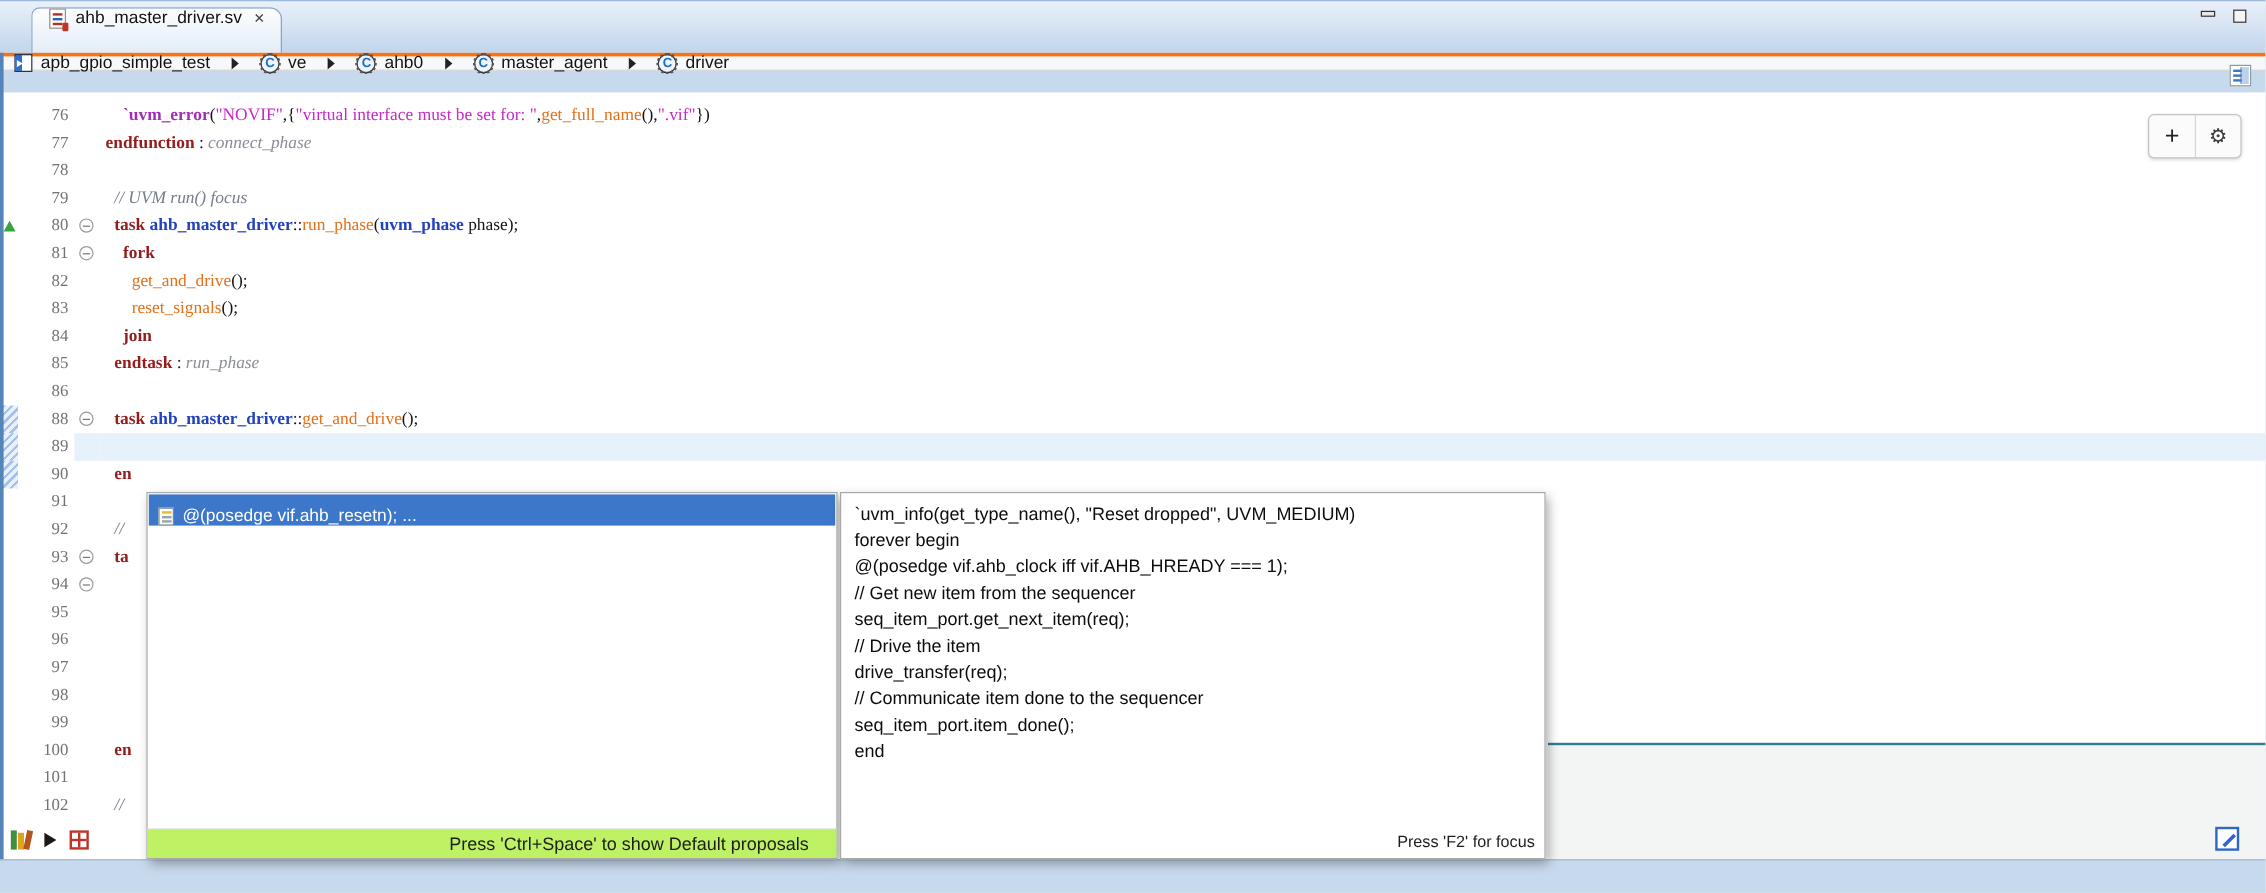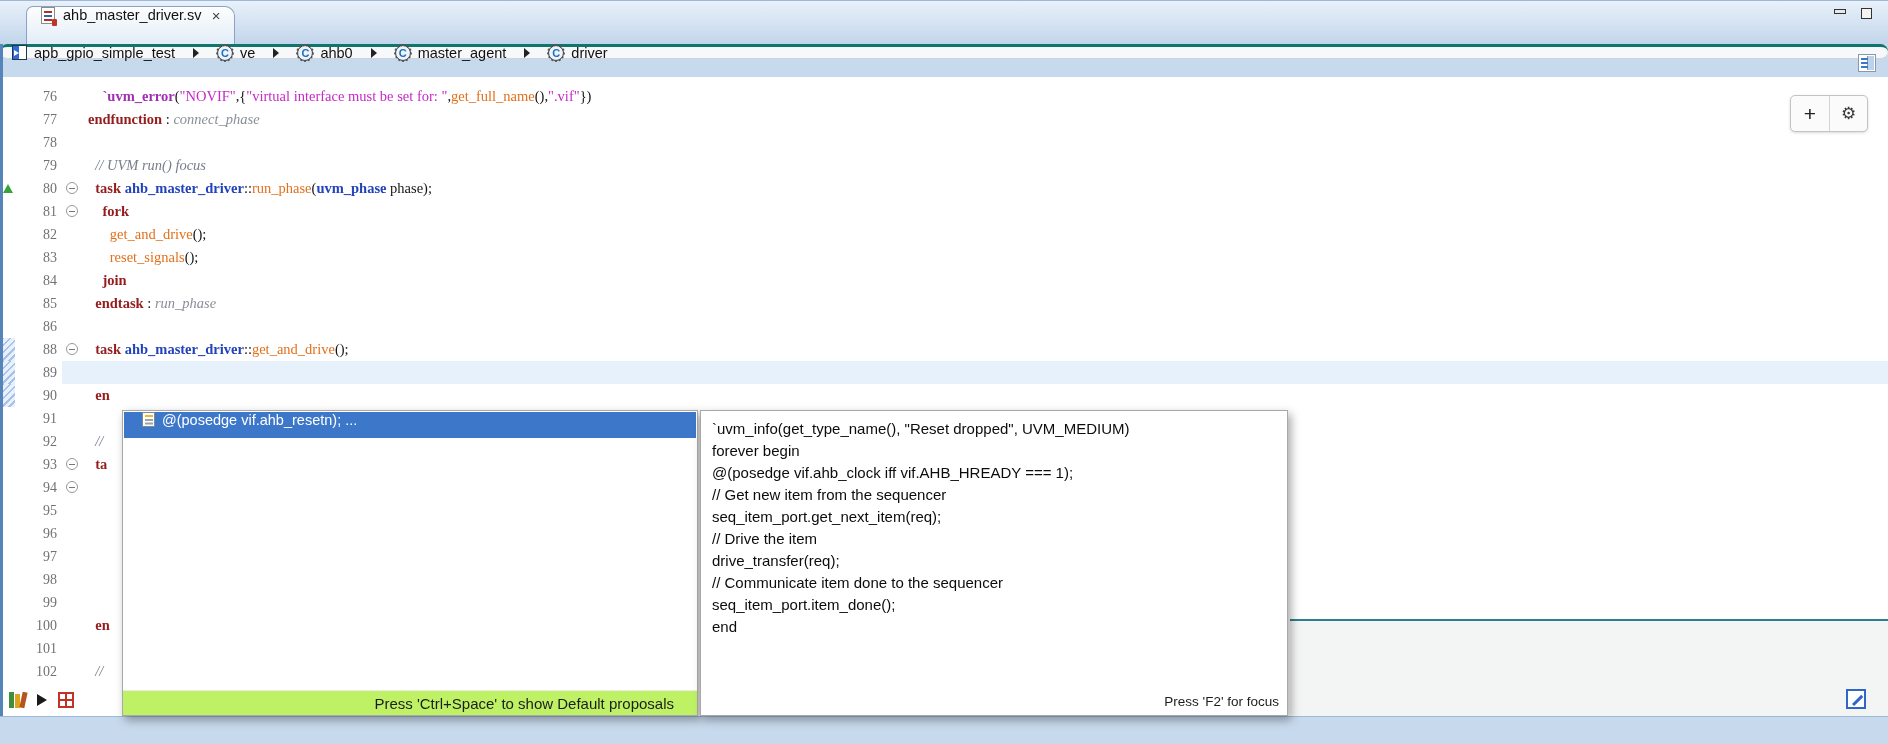--- a/index.html
+++ b/index.html
@@ -34,23 +34,23 @@
 
   .win-controls { position:absolute; right:16px; top:7px; display:flex; gap:16px; align-items:center; }
   .min-icon { width:11px; height:11px; position:relative; }
   .min-icon::after { content:""; position:absolute; left:0; top:1px; width:10px; height:3px; border:1px solid #333; background:#e8e8e8; }
   .max-icon { width:11px; height:11px; border:1.5px solid #333; background:#f4f4f4; }
 
   
   .breadcrumb {
     position:absolute; left:0; top:44px; width:1888px; height:15px;
     background:#f7f8fa;
-    border-top:3px solid #0f766e; border-bottom:1px solid #cfd4da;
+    border-top:3px solid #f97316; border-bottom:1px solid #cfd4da;
     display:flex; align-items:center; gap:12px; padding:0 12px;
-    font-size:14.5px; color:#111;border-radius:14px;
+    font-size:14.5px; color:#111;
   }
   .crumb { display:flex; align-items:center; gap:7px; }
   .crumb-arrow { width:0; height:0; border-left:6px solid #222; border-top:5px solid transparent; border-bottom:5px solid transparent; margin:0 6px; }
   .class-icon {
     width:16px; height:16px; border-radius:50%;
     background:#eef4fb; border:1px solid #333;
     outline:2px dotted #555; outline-offset:-1px;
     color:#1d6fc0; font-weight:bold; font-size:11px; line-height:14px; text-align:center;
     flex:0 0 auto;
   }
@@ -117,21 +117,21 @@
   .popup-list {
     position:absolute; left:122px; top:410px; width:576px; height:306px;
     background:#fff; border:1px solid #a8a8a8;
     box-shadow:3px 4px 9px rgba(0,0,0,.35);
     display:flex; flex-direction:column; z-index:30;
     font-size:14.5px;
   }
   .proposal-row {
     margin:1px; height:26px; flex:0 0 auto;
     background:#3c77c9; color:#fff;
-    display:flex; align-items:flex-start; gap:7px; padding:0 18px;
+    display:flex; align-items:flex-end; gap:7px; padding:0 8px;
   }
   .template-icon { width:13px; height:15px; background:#fdfdf4; border:1px solid #7a8a9a; position:relative; flex:0 0 auto; }
   .template-icon::before { content:""; position:absolute; left:1.5px; top:2px; width:8px; height:2px; background:#e8b93c; }
   .template-icon::after  { content:""; position:absolute; left:1.5px; top:6px; width:8px; height:1.5px; background:#9aa4b0; box-shadow:0 3.5px 0 #9aa4b0; }
   .popup-footer {
     margin-top:auto; height:25px; display:flex; align-items:center; justify-content:flex-end;
     padding:0 23px; font-size:15px; color:#1d1d1d; border-top:1px solid #ececec; background:#bef264;
   }
 
   

